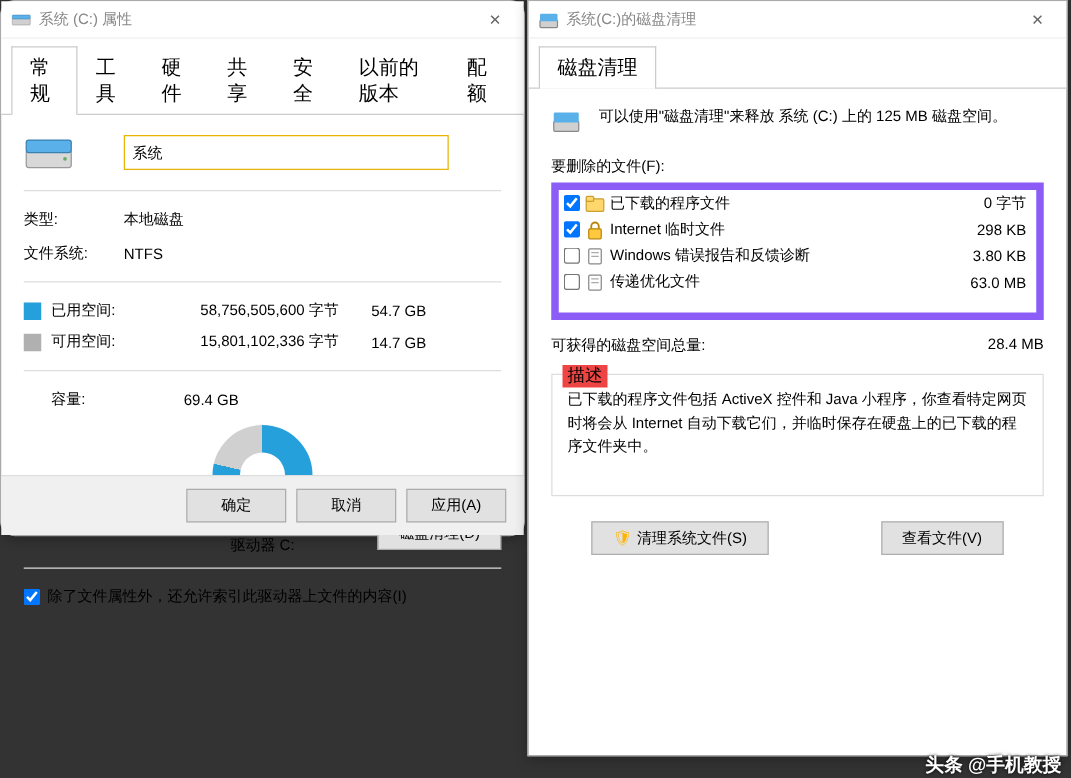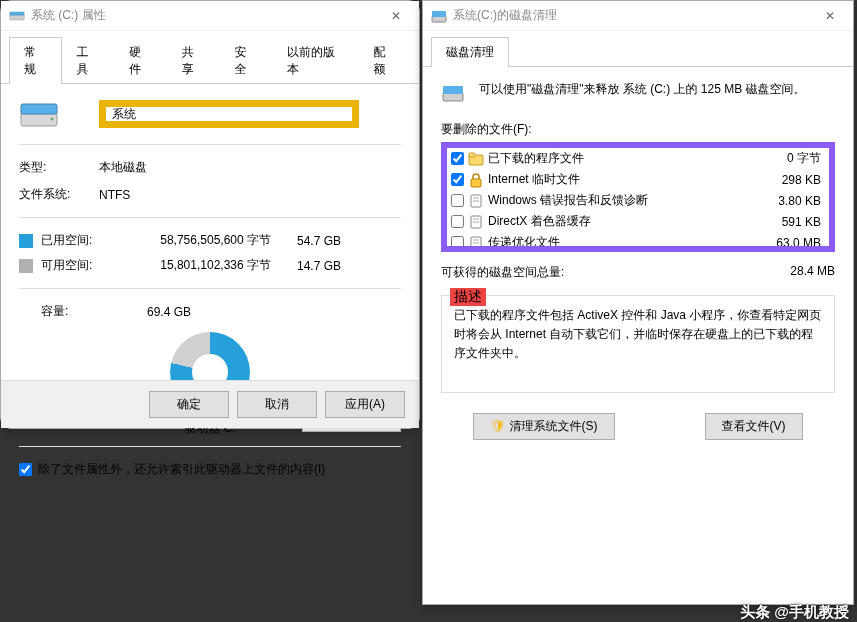--- a/index.html
+++ b/index.html
@@ -5,27 +5,27 @@
 * { box-sizing: border-box; margin: 0; padding: 0; }
 body { font-family: "Microsoft YaHei", "Segoe UI", sans-serif; font-size: 12px; background: #333; width: 857px; height: 622px; overflow: hidden; position: relative; }
 .dialog { position: absolute; background: #fff; border: 1px solid #aaa; box-shadow: 0 2px 10px rgba(0,0,0,0.3); }
 .dlg1 { left: 0; top: 0; width: 420px; height: 429px; border-radius: 12px; }
 .dlg2 { left: 422px; top: 0; width: 432px; height: 605px; }
 .titlebar { height: 30px; display: flex; align-items: center; padding: 0 8px; background: #fff; border-bottom: 1px solid #eee; }
 .titlebar .icon { width: 16px; height: 16px; margin-right: 6px; }
 .titlebar .title { flex: 1; color: #888; font-size: 12px; }
 .titlebar .close { width: 30px; height: 20px; display: flex; align-items: center; justify-content: center; cursor: pointer; color: #666; }
 .tabs { display: flex; padding: 6px 8px 0 8px; background: #fff; }
-.tab { padding: 6px 14px; border: 1px solid transparent; border-bottom: none; cursor: pointer; font-size: 12px; }
+.tab { padding: 6px 14px; border: 1px solid transparent; border-bottom: none; cursor: pointer; font-size: 16px; }
 .tab.active { border-color: #ccc; background: #fff; position: relative; z-index: 2; }
 .tab-strip-line { border-bottom: 1px solid #ccc; margin-top: -1px; }
 .content { padding: 14px 18px; }
 .row { display: flex; align-items: center; margin-bottom: 10px; }
 .drive-icon { width: 40px; height: 32px; margin-right: 40px; }
-.name-input { border: 7px solid #eab308; padding: 4px 6px; width: 260px; font-size: 12px; height: 28px; }
+.name-input { border: 1px solid #eab308; padding: 4px 6px; width: 260px; font-size: 12px; height: 28px; }
 .sep { border: none; border-top: 1px solid #ddd; margin: 14px 0; }
 .label-col { width: 80px; }
 .value-col { }
 .space-row { display: flex; align-items: center; margin-bottom: 8px; }
 .swatch { width: 14px; height: 14px; margin-right: 8px; }
 .swatch.used { background: #26a0da; }
 .swatch.free { background: #b0b0b0; }
 .space-label { width: 80px; }
 .space-bytes { width: 150px; text-align: right; }
 .space-gb { width: 70px; text-align: right; }
@@ -182,30 +182,20 @@
           <span class="file-name">Windows 错误报告和反馈诊断</span>
           <span class="file-size">3.80 KB</span>
         </div>
         <div class="file-item">
           <input type="checkbox" style="">
           <svg class="file-icon" viewBox="0 0 16 16">
             <rect x="3" y="2" width="10" height="12" rx="1" fill="#fff" stroke="#888"></rect>
             <line x1="5" y1="5" x2="11" y2="5" stroke="#aaa"></line>
             <line x1="5" y1="8" x2="11" y2="8" stroke="#aaa"></line>
           </svg>
-          <span class="file-name">DirectX 着色器缓存</span>
-          <span class="file-size">591 KB</span>
-        </div>
-        <div class="file-item">
-          <input type="checkbox" style="">
-          <svg class="file-icon" viewBox="0 0 16 16">
-            <rect x="3" y="2" width="10" height="12" rx="1" fill="#fff" stroke="#888"></rect>
-            <line x1="5" y1="5" x2="11" y2="5" stroke="#aaa"></line>
-            <line x1="5" y1="8" x2="11" y2="8" stroke="#aaa"></line>
-          </svg>
           <span class="file-name">传递优化文件</span>
           <span class="file-size">63.0 MB</span>
         </div>
       </div>
     <div class="total-row">
       <span>可获得的磁盘空间总量:</span>
       <span>28.4 MB</span>
     </div>
     <div class="fieldset">
       <div class="fieldset-legend">描述</div>

